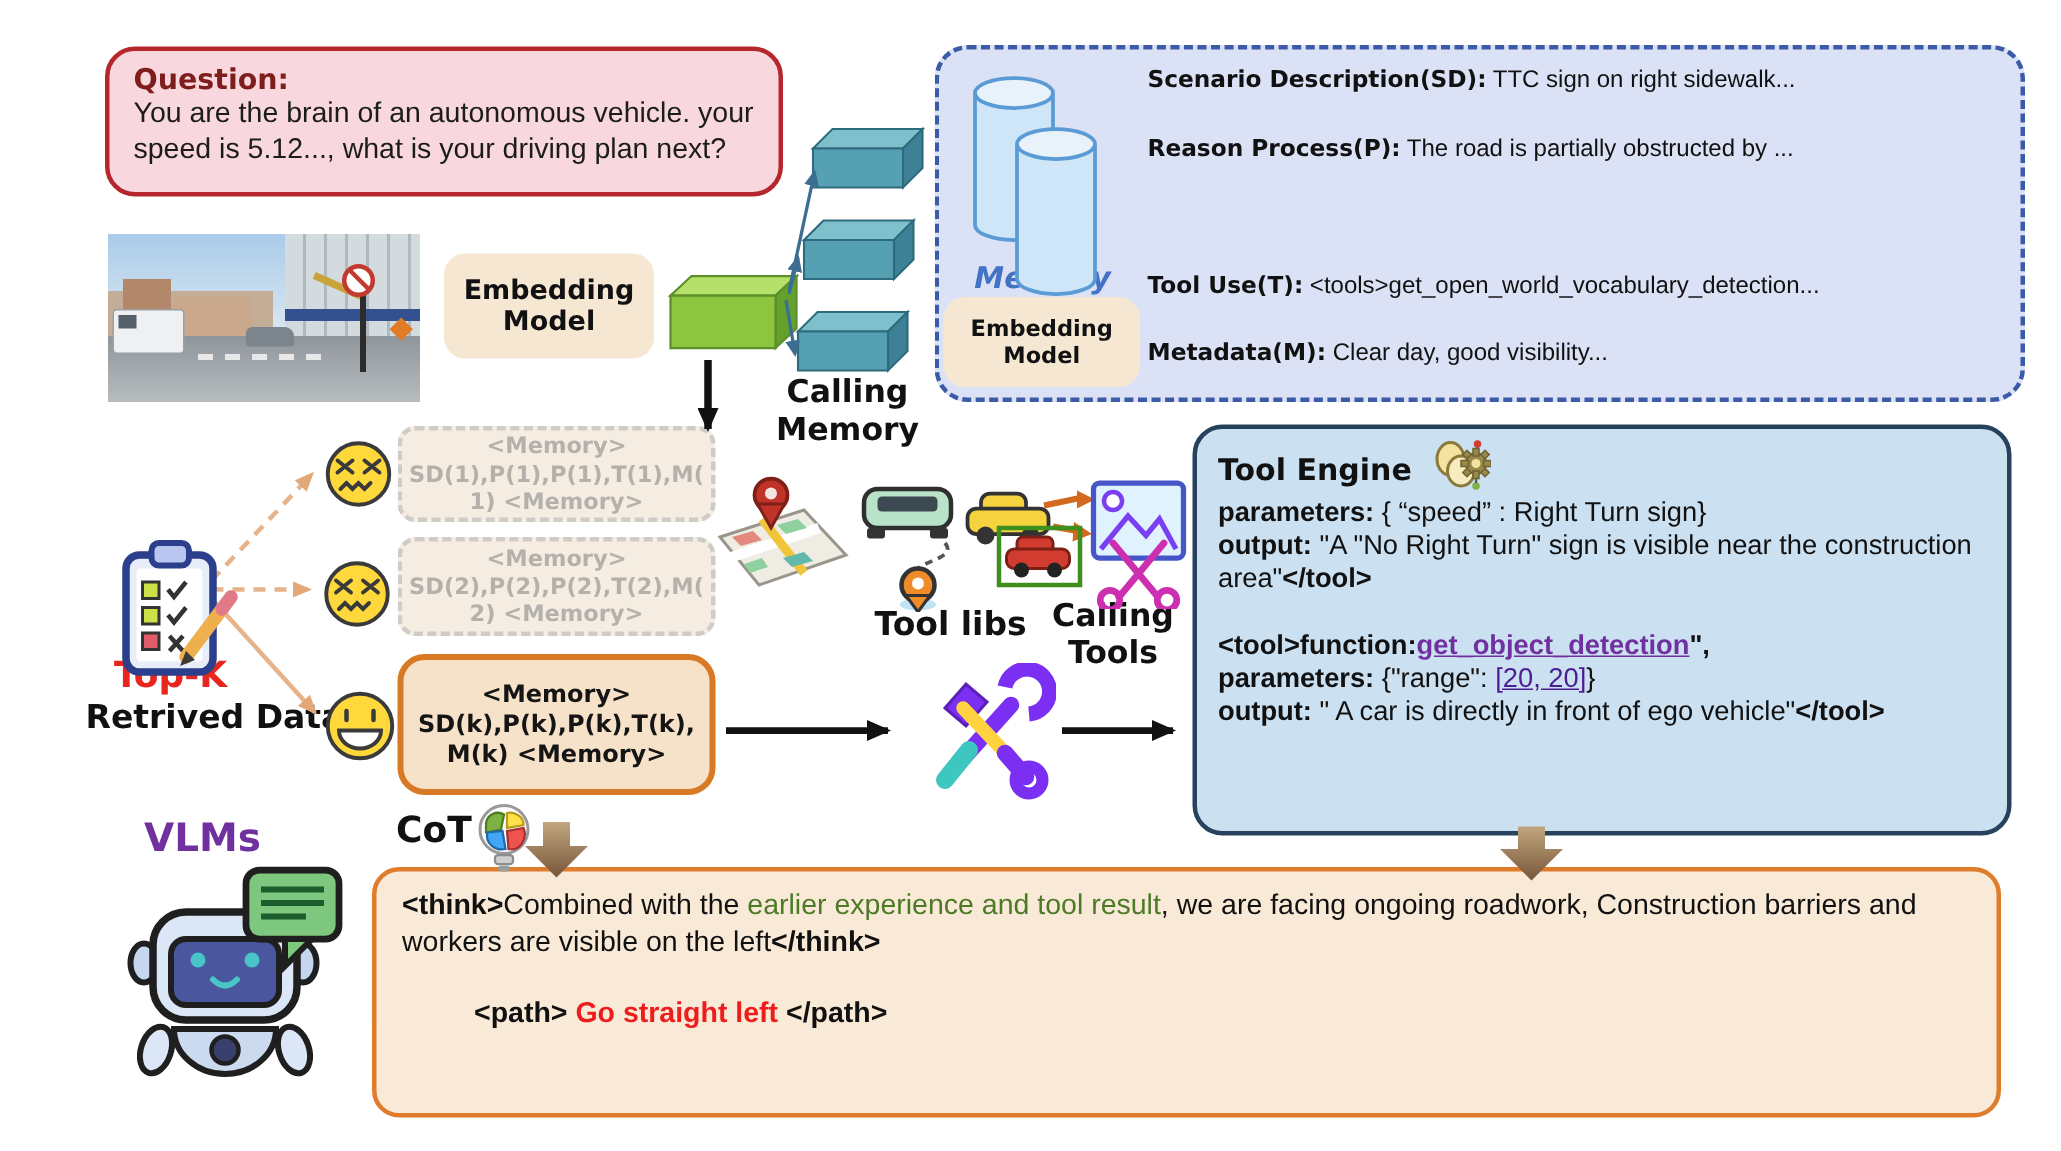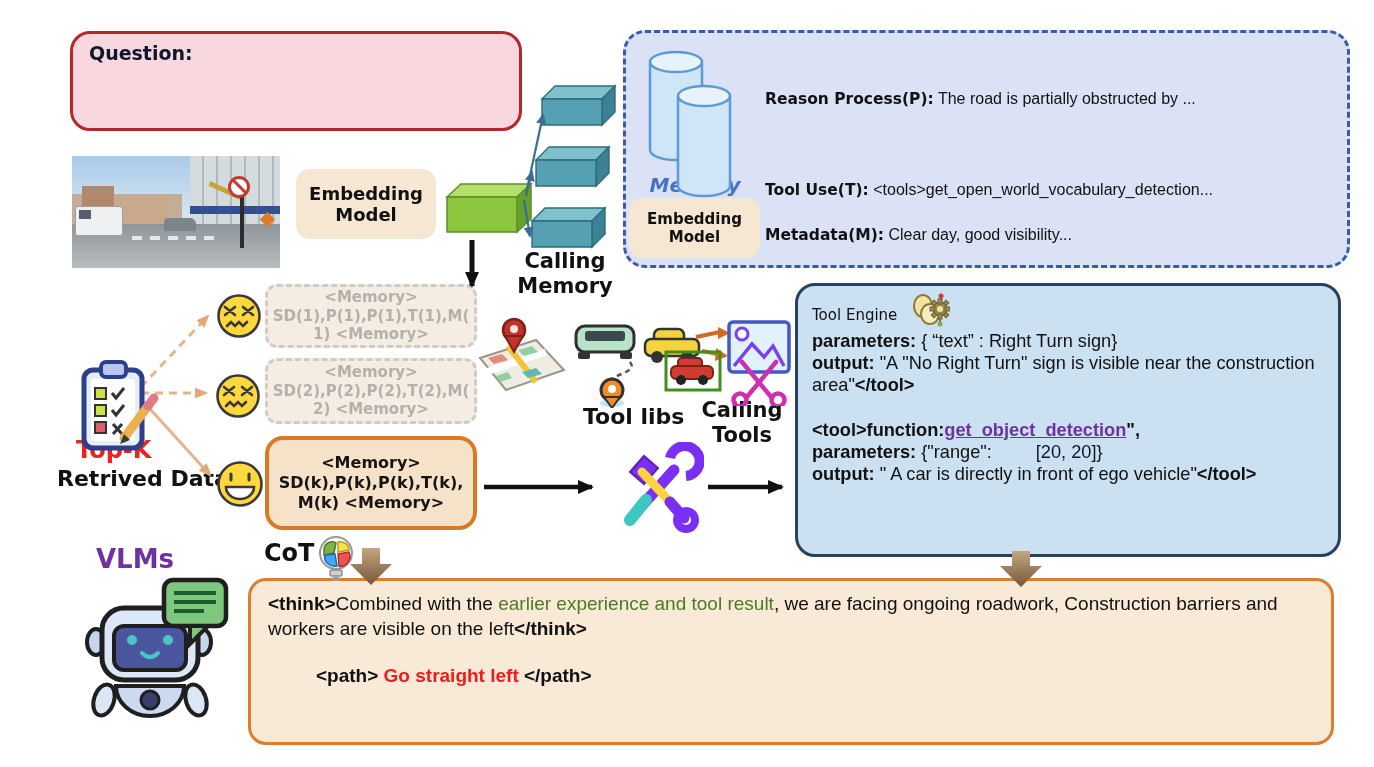--- a/index.html
+++ b/index.html
@@ -6,21 +6,21 @@
   .canvas{position:relative;width:1374px;height:767px;background:#ffffff;overflow:hidden;
           font-family:"Liberation Sans",sans-serif;color:#111;}
   .abs{position:absolute;}
   .comic{font-family:"DejaVu Sans",sans-serif;font-weight:bold;}
   .pre{white-space:pre-line;}
   svg{display:block;}
 
   
   .question-box{left:70px;top:31px;width:452px;height:100px;background:#f8d8de;border:3px solid #b5272d;
     border-radius:20px;padding:8px 16px;box-sizing:border-box;z-index:2;}
-  .q-label{color:#0f172a;font-weight:bold;font-size:19px;}
+  .q-label{color:#7f1d1d;font-weight:bold;font-size:19px;}
   .q-text{font-size:19px;line-height:1.25;color:#1c1c1c;}
 
   .embed-box{background:#f6e7d3;border-radius:14px;display:flex;align-items:center;justify-content:center;
     text-align:center;z-index:2;}
   .embed-1{left:296px;top:169px;width:140px;height:70px;font-size:18px;}
   .embed-2{left:629px;top:198px;width:131px;height:60px;font-size:15px;}
 
   .memory-bank{left:623px;top:30px;width:727px;height:238px;background:#dce2f6;
     border:3.5px dashed #3b5ba8;border-radius:22px;box-sizing:border-box;z-index:2;}
   .mb-title{left:622px;top:173px;width:146px;text-align:center;color:#4472c4;font-style:italic;
@@ -31,25 +31,25 @@
   .mem-chip{left:265px;width:212px;border-radius:12px;text-align:center;box-sizing:border-box;z-index:2;
     font-family:"DejaVu Sans",sans-serif;font-weight:bold;font-size:15px;line-height:1.25;
     display:flex;align-items:center;justify-content:center;}
   .mem-faded{background:#f5ede1;border:3px dashed #cfccc7;color:#b4b1ad;}
   .mem-1{top:284px;height:64px;}
   .mem-2{top:358px;height:66px;}
   .mem-k{top:436px;height:94px;background:#f6e2c8;border:4px solid #d87a25;color:#151515;border-radius:18px;font-size:16px;}
 
   .tool-engine{left:795px;top:283px;width:546px;height:274px;background:#cbe0f1;border:3px solid #27425c;
     border-radius:20px;box-sizing:border-box;padding:6px 14px;z-index:2;}
-  .te-title{font-family:"DejaVu Sans",sans-serif;font-weight:normal;font-size:15px;display:inline-block;}
+  .te-title{font-family:"DejaVu Sans",sans-serif;font-weight:bold;font-size:20px;display:inline-block;}
   .te-body{font-size:18.2px;line-height:1.22;margin-top:2px;}
   .te-gap{height:20px;}
   .fn{color:#7030a0;font-weight:bold;text-decoration:underline;word-break:break-all;}
-  .rng{color:#0f172a;margin-left:39px;}
+  .rng{color:#4c1d95;text-decoration:underline;}
 
   .answer-box{left:248px;top:578px;width:1086px;height:167px;background:#f9e9d7;border:3px solid #df7d2c;
     border-radius:18px;box-sizing:border-box;padding:11px 17px;z-index:2;font-size:19px;line-height:1.3;}
   .ans-line{margin:0 0 17px 0;}
   .grn{color:#4c7a27;}
   .red{color:#ee1c1c;font-weight:bold;}
 
   
   .lbl{z-index:3;line-height:1.2;}
   .calling-memory{left:503px;top:249px;width:124px;text-align:center;font-size:21px;}
@@ -133,20 +133,21 @@
 
     <path d="M484,487 L592,487" stroke="#111" stroke-width="4.5" fill="none" marker-end="url(#mk-black)"></path>
     <path d="M708,487 L782,487" stroke="#111" stroke-width="4.5" fill="none" marker-end="url(#mk-black)"></path>
 
     <polygon fill="url(#gbrown)" points="362,548 380,548 380,564 392,564 371,585 350,564 362,564"></polygon>
     <polygon fill="url(#gbrown)" points="1012,551 1030,551 1030,566 1042,566 1021,587 1000,566 1012,566"></polygon>
   </svg>
 
   <div class="abs question-box">
     <div class="q-label comic">Question:</div>
+    <div class="q-text"> You are the brain of an autonomous vehicle. your speed is 5.12..., what is your driving plan next?</div>
   </div>
 
   <div class="abs photo">
     <div style="left:0;top:0;width:208px;height:72px;background:linear-gradient(180deg,#a9cbe9,#dfeaf2);"></div>
     <div style="left:0;top:38px;width:110px;height:30px;background:#c4ad97;"></div>
     <div style="left:10px;top:30px;width:32px;height:38px;background:#b2876a;"></div>
     <div style="left:44px;top:42px;width:52px;height:26px;background:#c9a88c;"></div>
     <div style="left:118px;top:0;width:90px;height:70px;background:repeating-linear-gradient(90deg,#d4dbdf 0 12px,#aeb9c0 12px 14px),#d4dbdf;"></div>
     <div style="left:118px;top:50px;width:90px;height:8px;background:#33518f;"></div>
     <div style="left:0;top:68px;width:208px;height:44px;background:linear-gradient(180deg,#8f969b,#b7bcbf);"></div>
@@ -162,20 +163,23 @@
   </div>
 
   <div class="abs embed-box embed-1 comic pre">Embedding
 Model</div>
 
   <div class="abs memory-bank"></div>
   <div class="abs mb-title lbl comic">Memory bank</div>
   <div class="abs embed-box embed-2 comic pre" style="z-index:3;">Embedding
 Model</div>
 
+  <div class="abs mb-row" style="top:44px;">
+    <b>Scenario Description(SD):</b><span>  TTC sign on right sidewalk...</span>
+  </div>
   <div class="abs mb-row" style="top:90px;">
     <b>Reason Process(P):</b><span> The road is partially obstructed by ...</span>
   </div>
   <div class="abs mb-row" style="top:181px;">
     <b>Tool Use(T):</b><span> &lt;tools&gt;get_open_world_vocabulary_detection...</span>
   </div>
   <div class="abs mb-row" style="top:226px;">
     <b>Metadata(M):</b><span> Clear day, good visibility...</span>
   </div>
 
@@ -305,21 +309,21 @@
         <rect x="20" y="15" width="5" height="4"></rect>
           <rect x="35" y="15" width="5" height="4"></rect>
         <rect x="22" y="9" width="4" height="4" transform="rotate(45 24 11)"></rect>
         <rect x="34" y="9" width="4" height="4" transform="rotate(45 36 11)"></rect>
         <rect x="22" y="21" width="4" height="4" transform="rotate(45 24 23)"></rect>
         <rect x="34" y="21" width="4" height="4" transform="rotate(45 36 23)"></rect>
       </g>
       <circle cx="30" cy="17" r="3" fill="#f3e2a0"></circle>
     </svg>
     <div class="te-body">
-      <div><b>parameters:</b><span> {  “text”  : Right Turn sign}</span></div>
+      <div><b>parameters:</b><span> {  “speed”  : Right Turn sign}</span></div>
       <div><b>output:</b><span> "A "No Right Turn" sign is visible near the construction area"</span><b>&lt;/tool&gt;</b></div>
     </div>
     <div class="te-gap"></div>
     <div class="te-body">
       <div><b>&lt;tool&gt;</b><b>function:</b><span class="fn">get_object_detection</span><b>",</b></div>
       <div><b>parameters:</b><span> {"range": </span><span class="rng">[20, 20]</span><span>}</span></div>
       <div><b>output:</b><span> " A car is directly in front of ego vehicle"</span><b>&lt;/tool&gt;</b></div>
     </div>
   </div>
 

